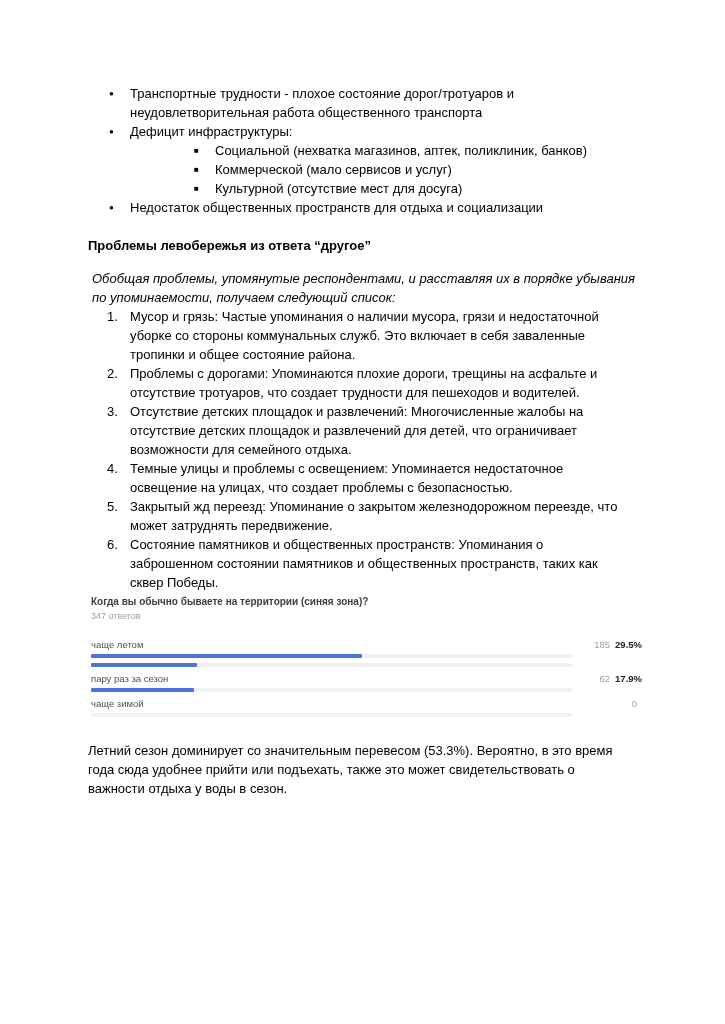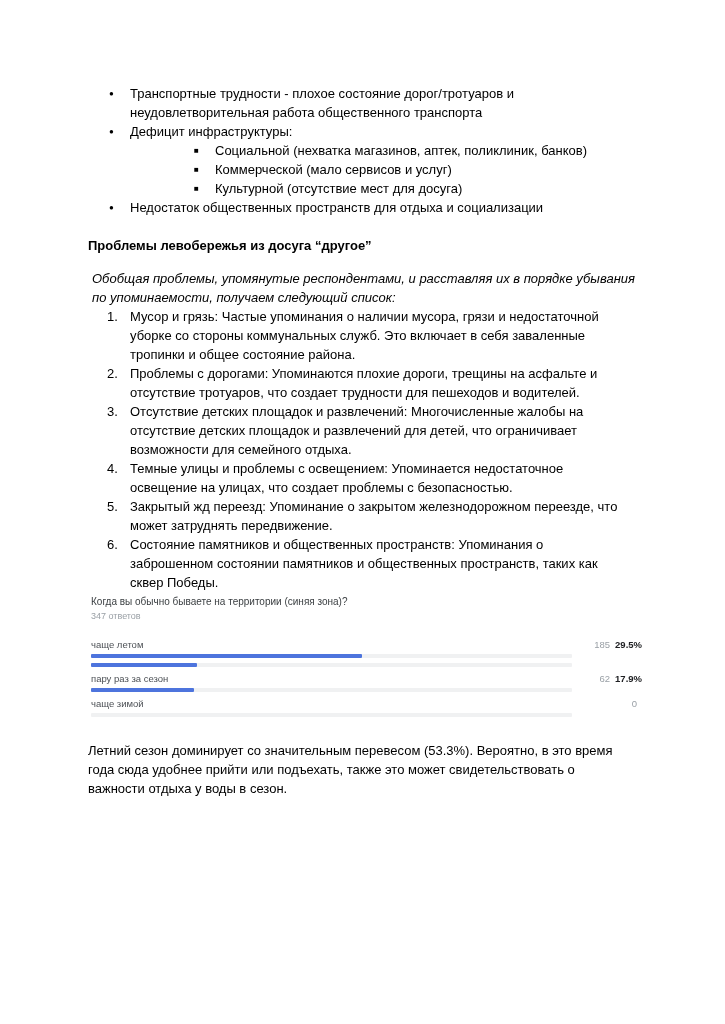--- a/index.html
+++ b/index.html
@@ -19,21 +19,21 @@
   .li.sub{padding-left:127px;}
   .li.sub .mk{left:106px;font-size:8px;}
   
   .heading{margin:19px 0 0 0;font-size:13px;line-height:19px;font-weight:bold;}
   .intro{margin:14px 0 0 4px;white-space:pre;font-style:italic;}
   
   .ni{position:relative;padding-left:42px;}
   .ni .num{position:absolute;left:19px;top:0;}
   
   .chart{margin:3px 0 0 3px;width:551px;}
-  .c-title{font-size:10px;line-height:13px;color:#3c4043;}
+  .c-title{font-size:10px;line-height:13px;color:#3c4043;font-weight:bold;}
   .c-sub{font-size:9px;line-height:12px;color:#9aa0a6;margin-top:2px;}
   .crow{margin-top:5px;}
   .crow.first{margin-top:16px;}
   .crow-top{display:flex;justify-content:space-between;align-items:baseline;font-size:9.5px;line-height:13px;}
   .c-label{color:#4d5156;}
   .c-val{color:#9aa0a6;white-space:nowrap;}
   .c-pct{color:#202124;font-weight:bold;margin-left:5px;}
   .track{width:481px;height:4px;background:#f0f1f2;margin-top:3px;border-radius:1px;}
   .bar{height:4px;border-radius:1px;}
   .outro{margin:24px 0 0 0;white-space:pre;}
@@ -64,21 +64,21 @@
     <div class="li sub">
       <span class="mk">■</span>
       <div class="txt">Культурной (отсутствие мест для досуга)</div>
     </div>
     <div class="li">
       <span class="mk">●</span>
       <div class="txt">Недостаток общественных пространств для отдыха и социализации</div>
     </div>
   </div>
 
-  <div class="heading">Проблемы левобережья из досуга “другое”</div>
+  <div class="heading">Проблемы левобережья из ответа “другое”</div>
 
   <div class="intro">Обобщая проблемы, упомянутые респондентами, и расставляя их в порядке убывания
 по упоминаемости, получаем следующий список:</div>
 
   <div>
     <div class="ni">
       <span class="num">1.</span>
       <div class="txt">Мусор и грязь: Частые упоминания о наличии мусора, грязи и недостаточной
 уборке со стороны коммунальных служб. Это включает в себя заваленные
 тропинки и общее состояние района.</div>

